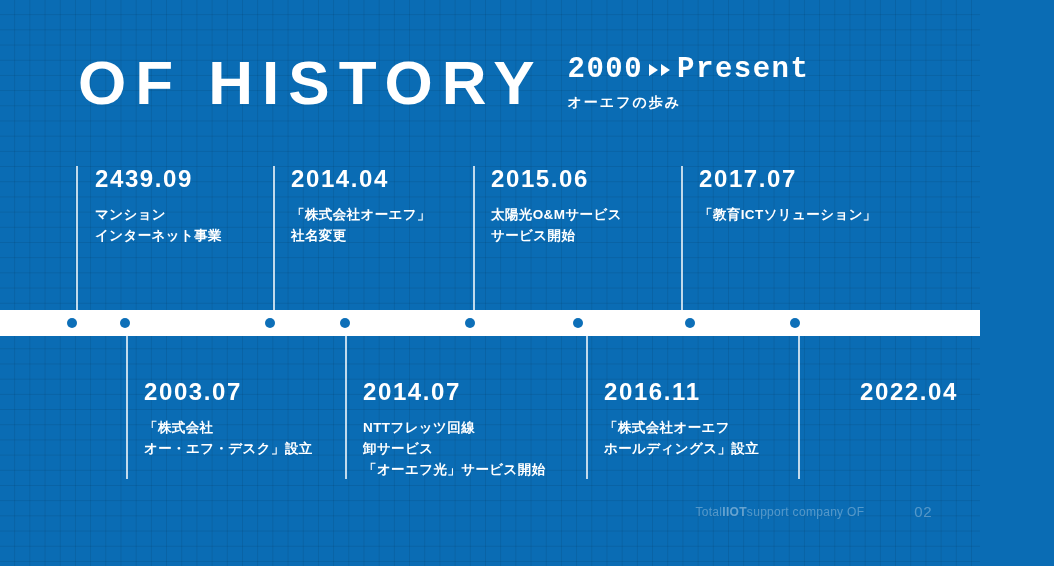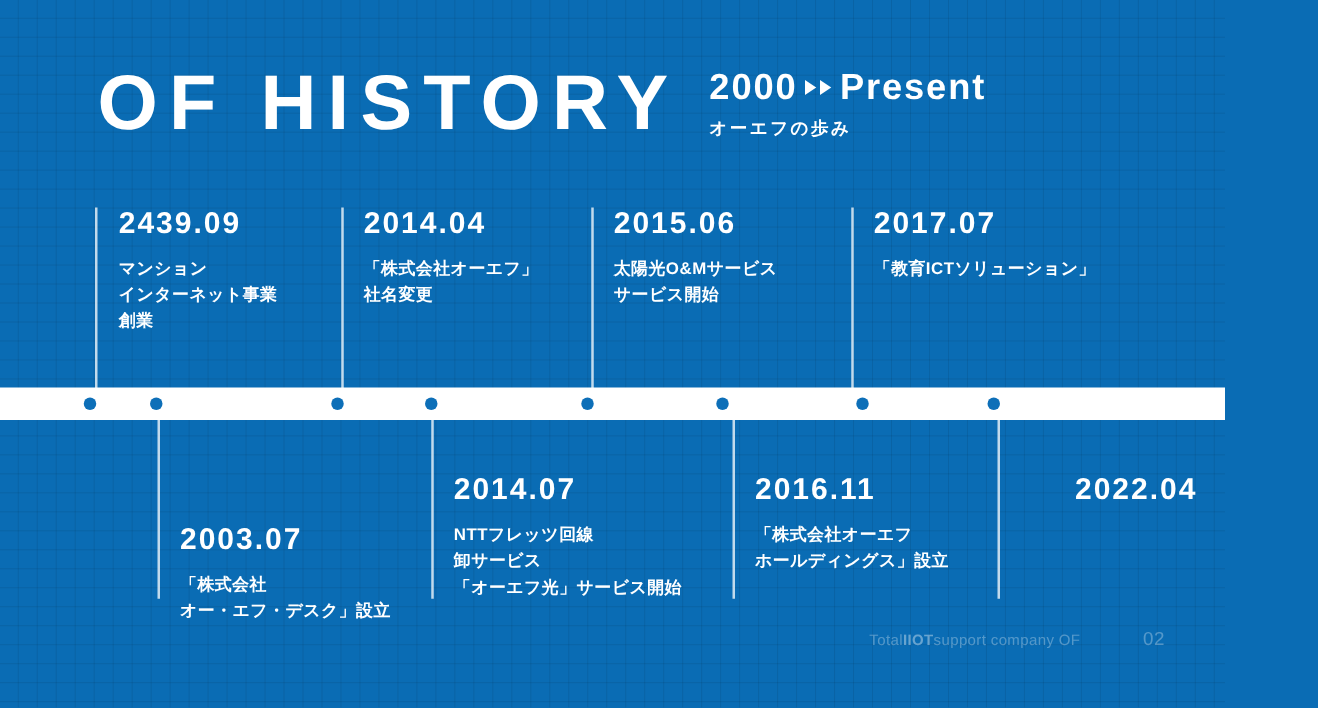--- a/index.html
+++ b/index.html
@@ -49,20 +49,21 @@
   }
   #range-line {
     display: flex;
     align-items: center;
     color: #ffffff;
     font-size: 29px;
     line-height: 30px;
     font-weight: bold;
     letter-spacing: 1.5px;
     white-space: nowrap;
+    font-family: Liberation Mono, monospace;
   }
   .arrow-pair {
     display: inline-flex;
     align-items: center;
     gap: 3px;
     margin: 0 7px 0 6px;
   }
   .arrow-tri {
     width: 0;
     height: 0;
@@ -182,21 +183,20 @@
       <div class="connector" style="left: 345px; top: 334px; height: 145px;"></div>
       <div class="connector" style="left: 586px; top: 334px; height: 145px;"></div>
       <div class="connector" style="left: 798px; top: 334px; height: 145px;"></div>
     </div>
   <div id="events-layer">
       <div class="event" style="left: 95px; top: 166px;">
         <div class="event-date">2439.09</div>
         <div class="event-desc">
           <div>マンション</div>
           <div>インターネット事業</div>
-          <div>創業</div>
         </div>
       </div>
       <div class="event" style="left: 291px; top: 166px;">
         <div class="event-date">2014.04</div>
         <div class="event-desc">
           <div>「株式会社オーエフ」</div>
           <div>社名変更</div>
         </div>
       </div>
       <div class="event" style="left: 491px; top: 166px;">
@@ -205,21 +205,21 @@
           <div>太陽光O&amp;Mサービス</div>
           <div>サービス開始</div>
         </div>
       </div>
       <div class="event" style="left: 699px; top: 166px;">
         <div class="event-date">2017.07</div>
         <div class="event-desc">
           <div>「教育ICTソリューション」</div>
         </div>
       </div>
-      <div class="event" style="left: 144px; top: 379px; margin-top: 40px;">
+      <div class="event" style="left: 144px; top: 379px;">
         <div class="event-date">2003.07</div>
         <div class="event-desc">
           <div>「株式会社</div>
           <div>オー・エフ・デスク」設立</div>
         </div>
       </div>
       <div class="event" style="left: 363px; top: 379px;">
         <div class="event-date">2014.07</div>
         <div class="event-desc">
           <div>NTTフレッツ回線</div>

